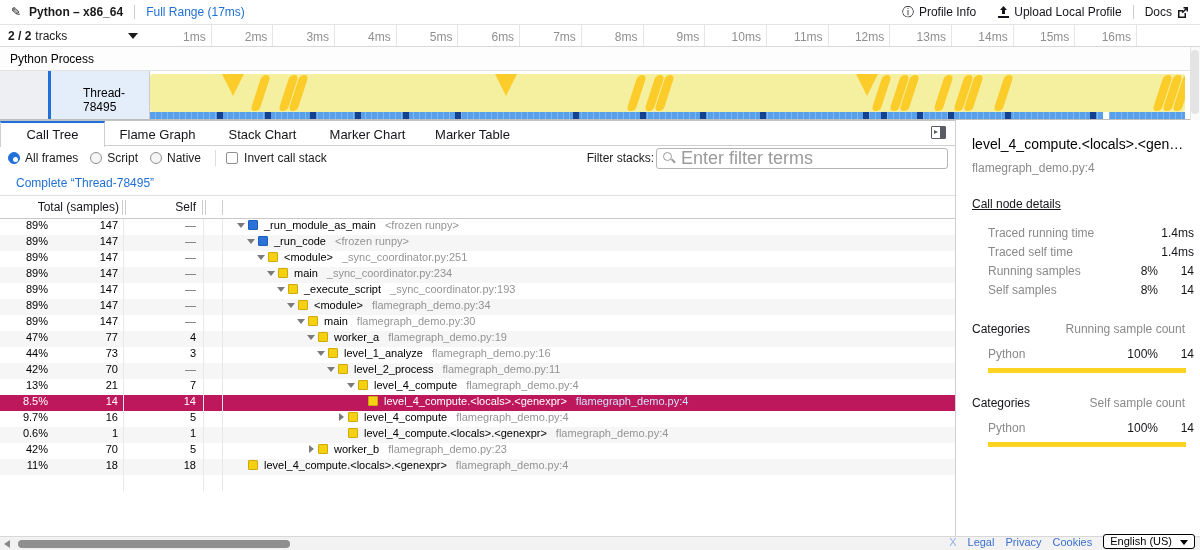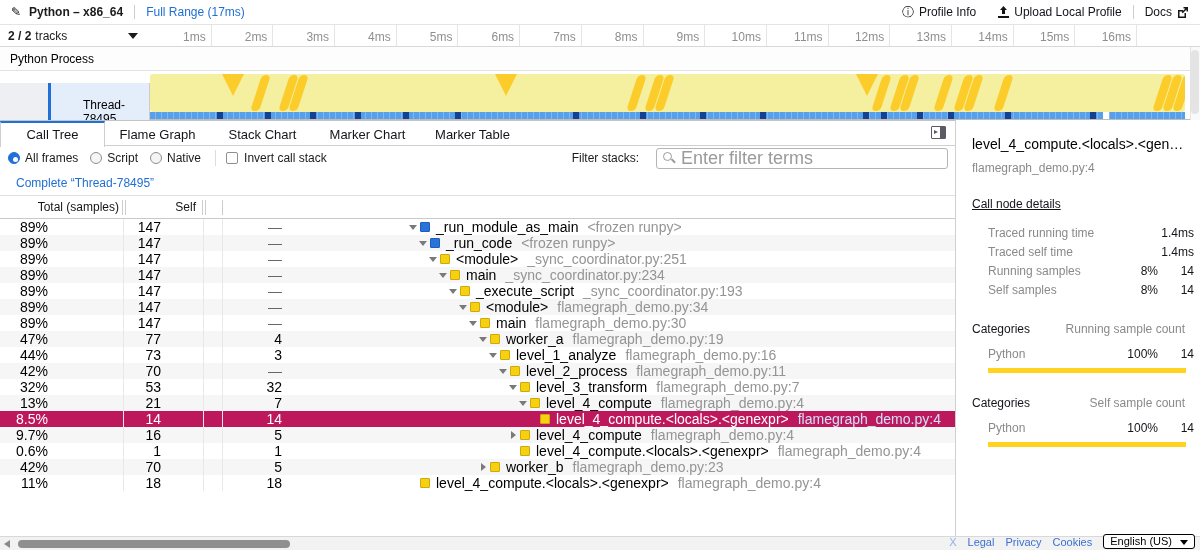--- a/index.html
+++ b/index.html
@@ -21,21 +21,21 @@
   .ruler-row { position:absolute; top:25px; left:0; right:0; height:22px; background:#fff; border-bottom:1px solid #d8d8d8;padding-left:33px; }
   .tracks-select { position:absolute; left:0; top:0; width:150px; height:22px; display:flex; align-items:center; font-size:12px; padding-left:8px; cursor:pointer; }
   .tracks-strong { font-weight:bold; margin-right:4px; }
   .tracks-caret { position:absolute; right:12px; top:8px; width:0; height:0; border-left:5px solid transparent; border-right:5px solid transparent; border-top:6px solid #1b1b1b; }
   .ruler { position:absolute; left:150px; top:0; height:21px; display:flex; }
   .rtick { width:61.7px; height:100%; border-right:1px solid #e5e5e5; font-size:12px; color:#8f8f8f; text-align:right; padding:5px 5px 0 0; }
 
   
   .process-row { position:absolute; top:47px; left:0; right:10px; height:24px; background:#fdfdfd; border-bottom:1px solid #e2e2e2; display:flex; align-items:center; padding-left:10px; font-size:12px; color:#000; }
   .thread-row { position:absolute; top:71px; left:0; right:0; height:49px; border-bottom:1px solid #bdbdbd; }
-  .thread-label { position:absolute; left:0; top:12px; width:150px; height:48px; background:#edeff3; border-right:1px solid #ccc; }
+  .thread-label { position:absolute; left:0; top:0; width:150px; height:48px; background:#edeff3; border-right:1px solid #ccc; }
   .thread-accent { position:absolute; left:48px; top:0; width:3px; height:100%; background:#2070d9; }
   .thread-label-fill { position:absolute; left:51px; top:0; right:0; height:100%; background:#e4eefb; }
   .thread-name { position:absolute; left:83px; top:15px; font-size:12px; color:#000; }
   .thread-graph { position:absolute; left:150px; top:0; width:1035px; height:48px; background:#fff; }
   .activity { position:absolute; left:0; top:3px; width:100%; height:38px; background:#f4f0a0; border-radius:3px; overflow:hidden; }
   .spike-tri { position:absolute; top:0; width:0; height:0; border-left:11px solid transparent; border-right:11px solid transparent; border-top:22px solid #fbcc2a; }
   .spike-slash { position:absolute; top:1px; width:9px; height:36px; background:#fbcc2a; border-radius:5px; transform:skewX(-18deg); }
   .samples-strip { position:absolute; left:0; top:41px; width:100%; height:7px; background:repeating-linear-gradient(90deg,#58a0ea 0px,#58a0ea 5px,#7db8f2 5px,#7db8f2 6px); }
   .sdark { position:absolute; top:0; width:6px; height:7px; background:#16418f; }
   .sgap { position:absolute; top:0; width:6px; height:7px; background:#fff; }
@@ -54,40 +54,40 @@
   .toolbar { position:absolute; top:146px; left:0; width:955px; height:24px; display:flex; align-items:center; font-size:12px; }
   .radio-group { display:flex; align-items:center; margin-left:8px; }
   .radio { display:flex; align-items:center; margin-right:12px; cursor:pointer; }
   .rdot { width:12px; height:12px; border-radius:50%; margin-right:5px; border:1px solid #8f8f8f; background:#f5f5f5; position:relative; }
   .rdot.on { background:#2070d9; border-color:#2070d9; }
   .rdot.on::after { content:""; position:absolute; left:3.5px; top:3.5px; width:5px; height:5px; border-radius:50%; background:#fff; }
   .tb-sep { width:1px; height:16px; background:#ddd; margin:0 10px 0 2px; }
   .chkbox { width:12px; height:12px; border:1px solid #8f8f8f; background:#fff; border-radius:2px; margin-right:6px; cursor:pointer; }
   .invert-wrap { display:flex; align-items:center; cursor:pointer; }
   .filter-area { margin-left:auto; display:flex; align-items:center; padding-right:7px; }
-  .filter-label { margin-right:17px; }
+  .filter-label { margin-right:2px; }
   .search-wrap { position:relative; }
   .search-wrap input { width:292px; height:21px; border:1px solid #b5b5b5; border-radius:3px; font-family:"Liberation Sans",sans-serif; font-size:18px; padding:0 6px 0 24px; color:#333; outline:none; }
   .search-wrap input::placeholder { color:#9a9a9a; }
   .mag { position:absolute; left:7px; top:4px; width:9px; height:9px; border:1.5px solid #9a9a9a; border-radius:50%; }
   .mag::after { content:""; position:absolute; left:7px; top:7px; width:5px; height:1.5px; background:#9a9a9a; transform:rotate(45deg); }
 
   
   .breadcrumb-row { position:absolute; top:170px; left:0; width:955px; height:26px; border-bottom:1px solid #e0e0e0; display:flex; align-items:center; padding-left:16px; font-size:12px; }
 
   
   .colheader { position:absolute; top:196px; left:0; width:955px; height:23px; border-bottom:1px solid #c9c9c9; font-size:12px; color:#15141a; }
   .ch-total { position:absolute; left:0; top:4px; width:119px; text-align:right; }
   .ch-self { position:absolute; left:130px; top:4px; width:66px; text-align:right; }
   .chline { position:absolute; top:4px; width:1px; height:15px; background:#ccc; }
 
   
   .rows-wrap { position:absolute; top:219px; left:0; width:955px; }
   .vline { position:absolute; top:0; width:1px; background:#e8e8e8; z-index:3; }
-  .trow { height:16px; display:flex; align-items:flex-end; font-size:14px; color:#000; cursor:default;gap:43px; }
+  .trow { height:16px; display:flex; align-items:flex-start; font-size:11px; color:#000; cursor:default; }
   .trow:nth-child(even) { background:#f6f6f6; }
   .trow.selected { background:#be185d; color:#fff; }
   .c-pct { width:48px; text-align:right; flex:none; }
   .c-samples { width:70px; text-align:right; flex:none; }
   .c-self { width:78px; text-align:right; flex:none; }
   .c-spacer { width:29px; flex:none; }
   .c-dash { color:#666; }
   .c-tree { display:flex; align-items:center; flex:1; min-width:0; }
   .twisty { width:12px; flex:none; position:relative; height:10px; }
   .twisty.open::after { content:""; position:absolute; left:1px; top:3px; border-left:4px solid transparent; border-right:4px solid transparent; border-top:5px solid #7a7a7a; }
@@ -406,32 +406,20 @@
         <div class="c-self c-dash">—</div>
         <div class="c-spacer"></div>
         <div class="c-tree" style="padding-left: 101px;">
           <div class="twisty open"></div>
           <div class="ficon yellow"></div>
           <div class="fname">level_2_process</div>
           <div class="ffile">flamegraph_demo.py:11</div>
         </div>
       </div>
       <div class="trow">
-        <div class="c-pct">32%</div>
-        <div class="c-samples">53</div>
-        <div class="c-self">32</div>
-        <div class="c-spacer"></div>
-        <div class="c-tree" style="padding-left: 111px;">
-          <div class="twisty open"></div>
-          <div class="ficon yellow"></div>
-          <div class="fname">level_3_transform</div>
-          <div class="ffile">flamegraph_demo.py:7</div>
-        </div>
-      </div>
-      <div class="trow">
         <div class="c-pct">13%</div>
         <div class="c-samples">21</div>
         <div class="c-self">7</div>
         <div class="c-spacer"></div>
         <div class="c-tree" style="padding-left: 121px;">
           <div class="twisty open"></div>
           <div class="ficon yellow"></div>
           <div class="fname">level_4_compute</div>
           <div class="ffile">flamegraph_demo.py:4</div>
         </div>

